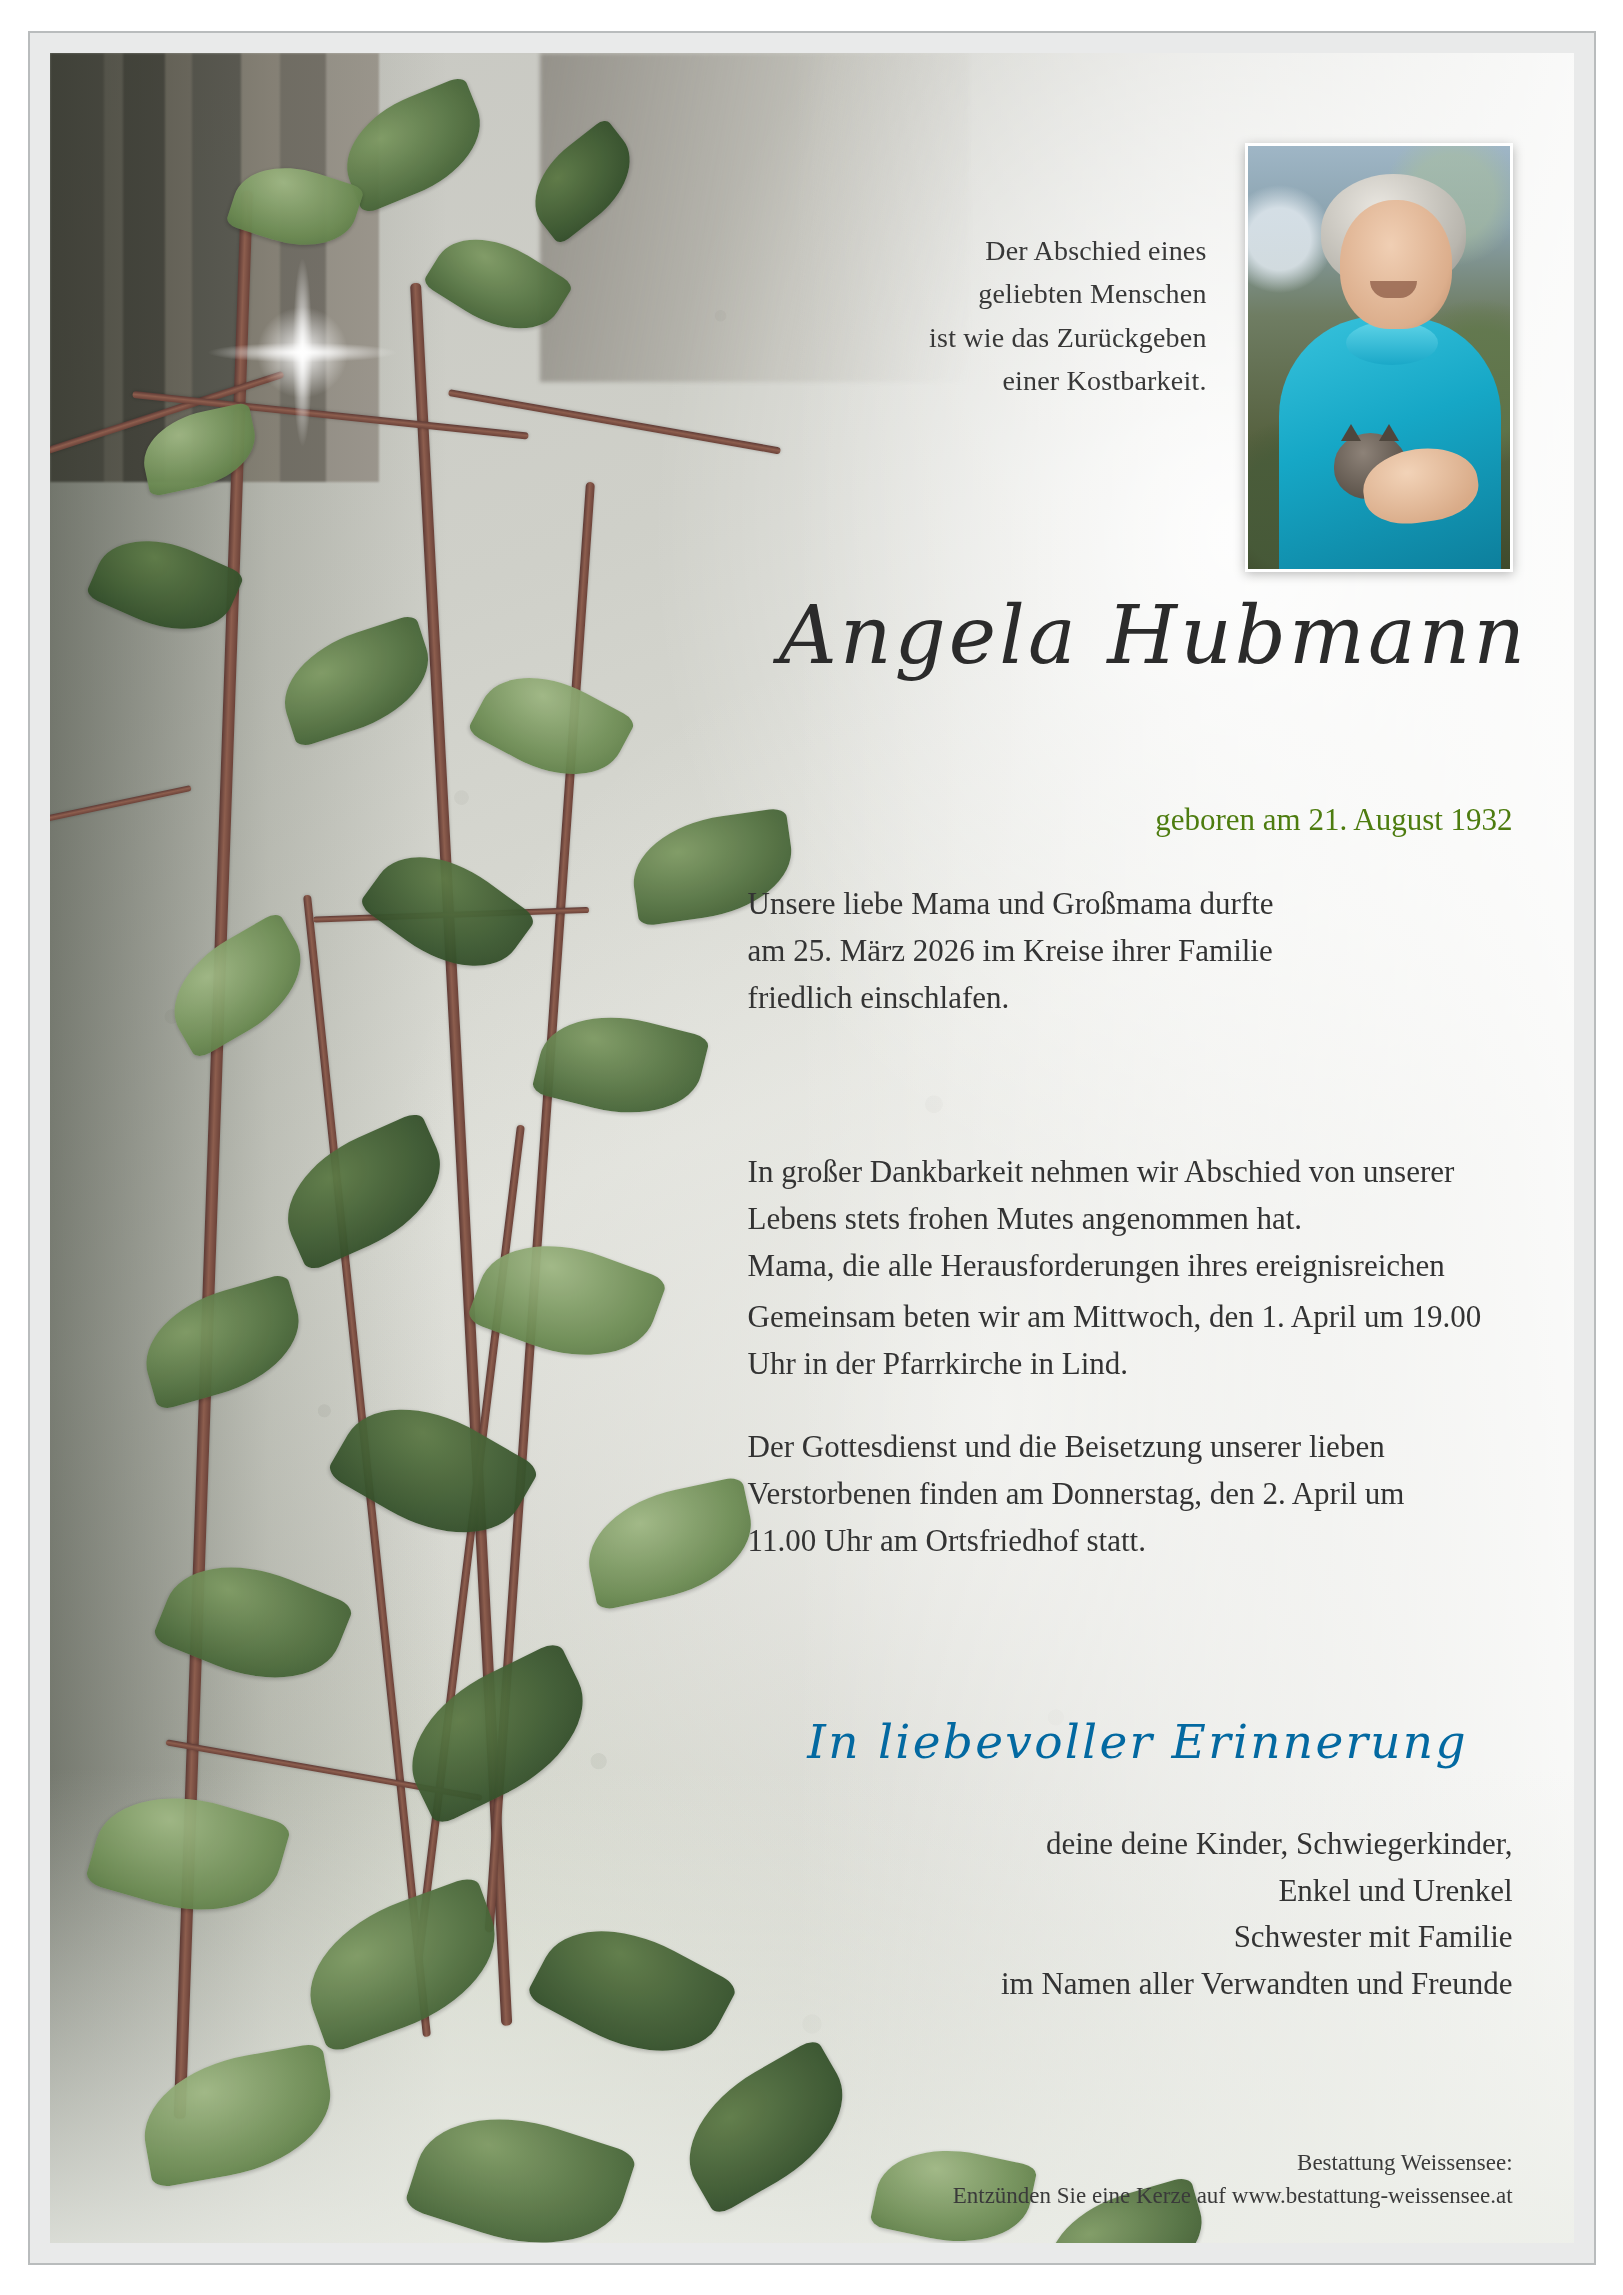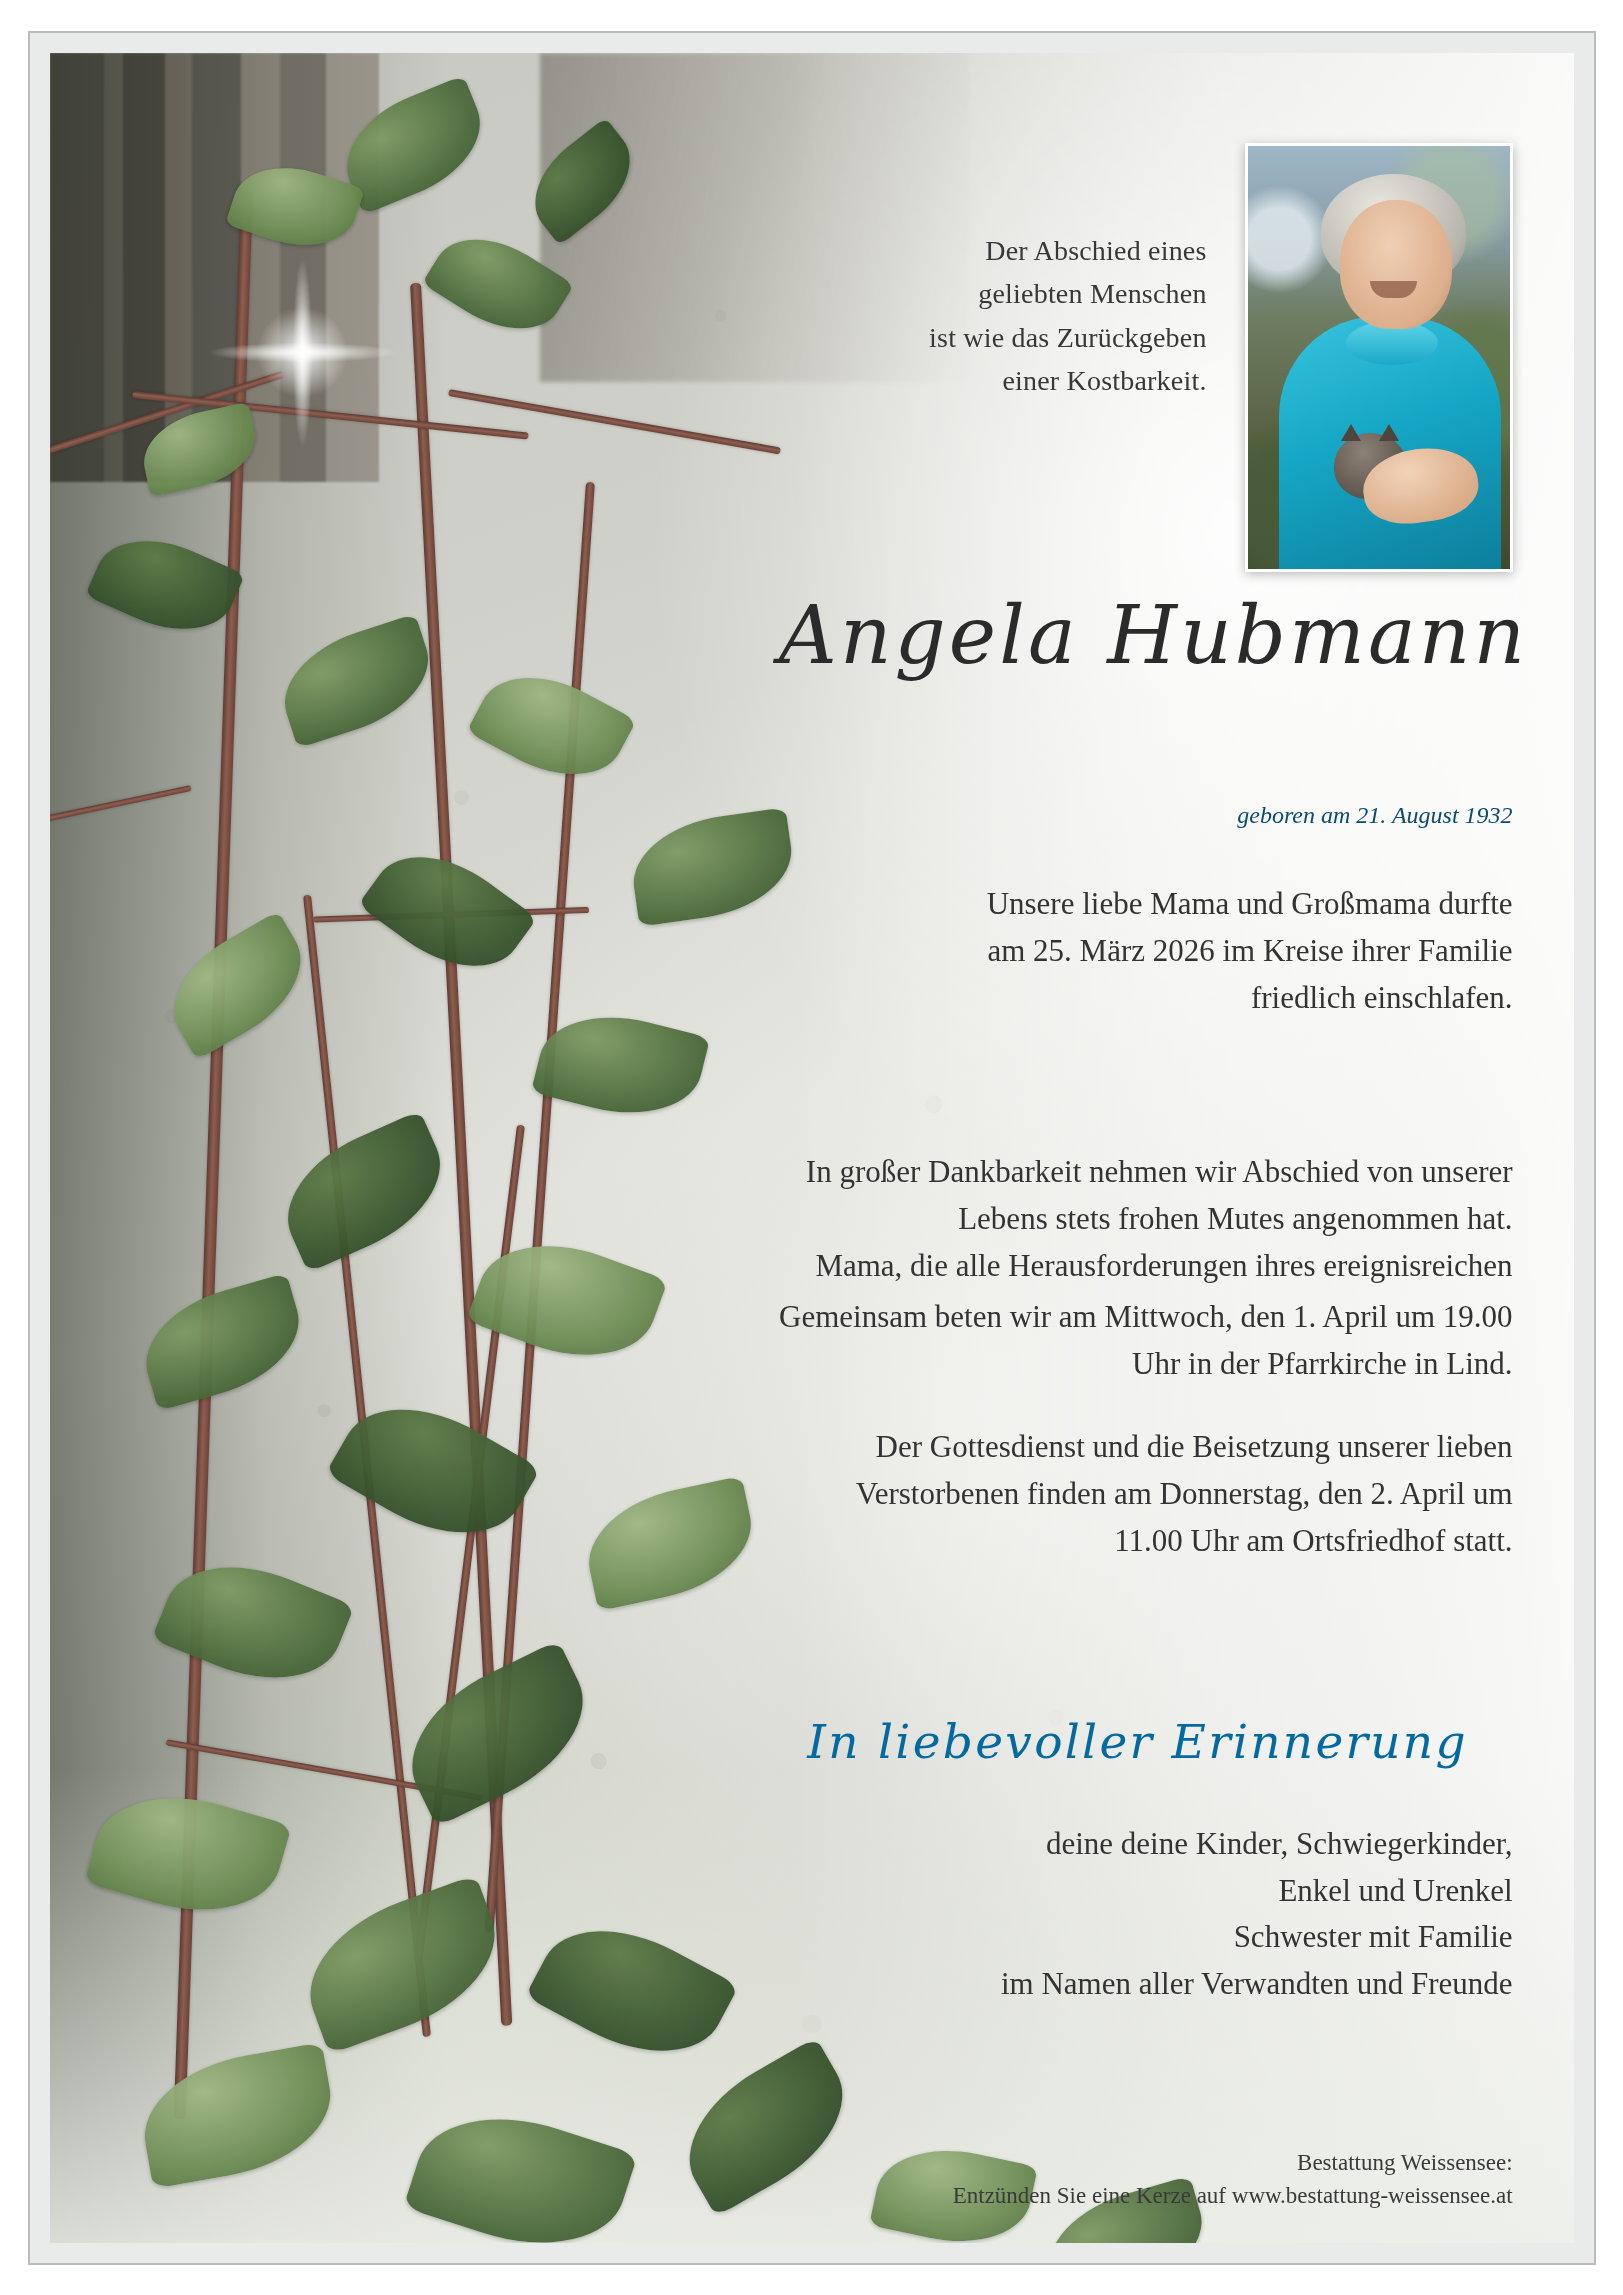--- a/index.html
+++ b/index.html
@@ -260,30 +260,29 @@
     color: #2b2b2b;
     white-space: nowrap;
   }
 
   .born {
     position: absolute;
     right: 61px;
     top: 749px;
     width: 750px;
     text-align: right;
-    font-size: 24px;
-    color: #0c4a6e;
-    font-style: italic;
+    font-size: 31px;
+    color: #4d7c0f;
   }
 
   .block {
     position: absolute;
     right: 61px;
     width: 765px;
-    text-align: right;
+    text-align: left;
     font-size: 31px;
     line-height: 1.52;
     color: #333;
   }
   .b1 { top: 827px; }
   .b2 { top: 1095px; }
   .b3 { top: 1240px; }
   .b4 { top: 1370px; }
 
   .memorial {

